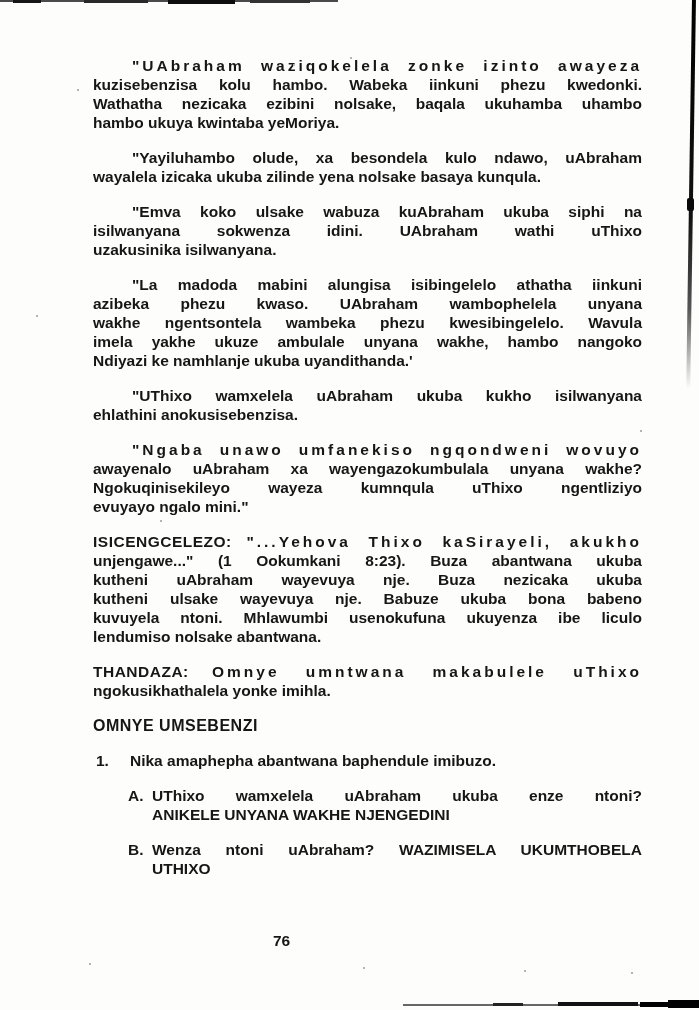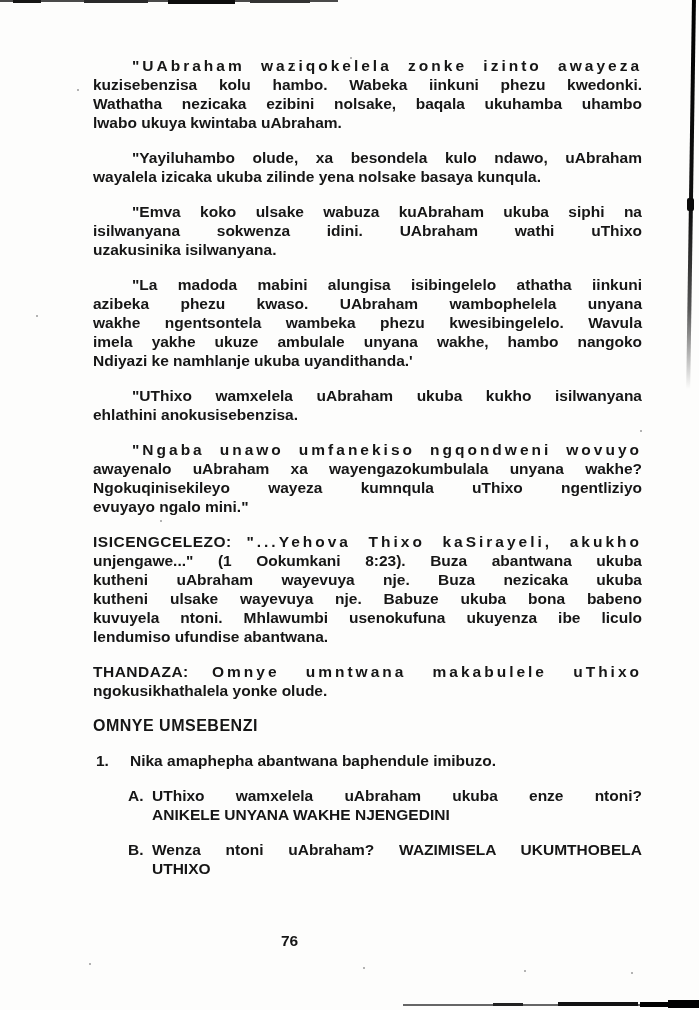--- a/index.html
+++ b/index.html
@@ -22,35 +22,35 @@
   .line.indent { padding-left:39px; }
   .ls { letter-spacing:3px; }
   .lbl { letter-spacing:0.5px; }
   .heading { font-size:16px; letter-spacing:0.5px; }
   .item { display:flex; }
   .item.lvl0 { padding-left:3px; }
   .item.lvl0 > .marker { width:34px; flex:none; }
   .item.lvl1 { padding-left:35px; }
   .item.lvl1 > .marker { width:24px; flex:none; }
   .item .itext { flex:1; }
-  .pageno { position:absolute; top:931px; left:12px; width:555px; text-align:center; }
+  .pageno { position:absolute; top:931px; left:4px; width:555px; text-align:center; }
   .art { position:absolute; }
   .speck { position:absolute; width:2px; height:2px; background:#b3b3b3; }
 </style>
 </head>
 <body>
 
 <div class="page" style="--paper: #fdfdfc; --ink: #161616;">
 
   <div id="blocks" class="content">
       <div class="para">
         <div class="line just indent ls">"UAbraham waziqokelela zonke izinto awayeza</div>
         <div class="line just">kuzisebenzisa kolu hambo. Wabeka iinkuni phezu kwedonki.</div>
         <div class="line just">Wathatha nezicaka ezibini nolsake, baqala ukuhamba uhambo</div>
-        <div class="line last">lwabo ukuya kwintaba uAbraham.</div>
+        <div class="line last">hambo ukuya kwintaba yeMoriya.</div>
       </div>
       <div class="para">
         <div class="line just indent">"Yayiluhambo olude, xa besondela kulo ndawo, uAbraham</div>
         <div class="line last">wayalela izicaka ukuba zilinde yena nolsake basaya kunqula.</div>
       </div>
       <div class="para">
         <div class="line just indent">"Emva koko ulsake wabuza kuAbraham ukuba siphi na</div>
         <div class="line just">isilwanyana sokwenza idini. UAbraham wathi uThixo</div>
         <div class="line last">uzakusinika isilwanyana.</div>
       </div>
@@ -70,25 +70,25 @@
         <div class="line just">awayenalo uAbraham xa wayengazokumbulala unyana wakhe?</div>
         <div class="line just">Ngokuqinisekileyo wayeza kumnqula uThixo ngentliziyo</div>
         <div class="line last">evuyayo ngalo mini."</div>
       </div>
       <div class="para">
         <div class="line just"><span class="lbl">ISICENGCELEZO:</span> <span class="ls">"...Yehova Thixo kaSirayeli, akukho</span></div>
         <div class="line just">unjengawe..." (1 Ookumkani 8:23). Buza abantwana ukuba</div>
         <div class="line just">kutheni uAbraham wayevuya nje. Buza nezicaka ukuba</div>
         <div class="line just">kutheni ulsake wayevuya nje. Babuze ukuba bona babeno</div>
         <div class="line just">kuvuyela ntoni. Mhlawumbi usenokufuna ukuyenza ibe liculo</div>
-        <div class="line last">lendumiso ufundise abantwana.</div>
+        <div class="line last">lendumiso nolsake abantwana.</div>
       </div>
       <div class="para">
         <div class="line just"><span class="lbl">THANDAZA:</span> <span class="ls">Omnye umntwana makabulele uThixo</span></div>
-        <div class="line last">ngokusikhathalela yonke olude.</div>
+        <div class="line last">ngokusikhathalela yonke imihla.</div>
       </div>
       <div class="heading">OMNYE UMSEBENZI</div>
       <div class="item lvl0">
         <span class="marker">1.</span>
         <div class="itext">
           <div class="line last">Nika amaphepha abantwana baphendule imibuzo.</div>
         </div>
       </div>
       <div class="item lvl1">
         <span class="marker">A.</span>

